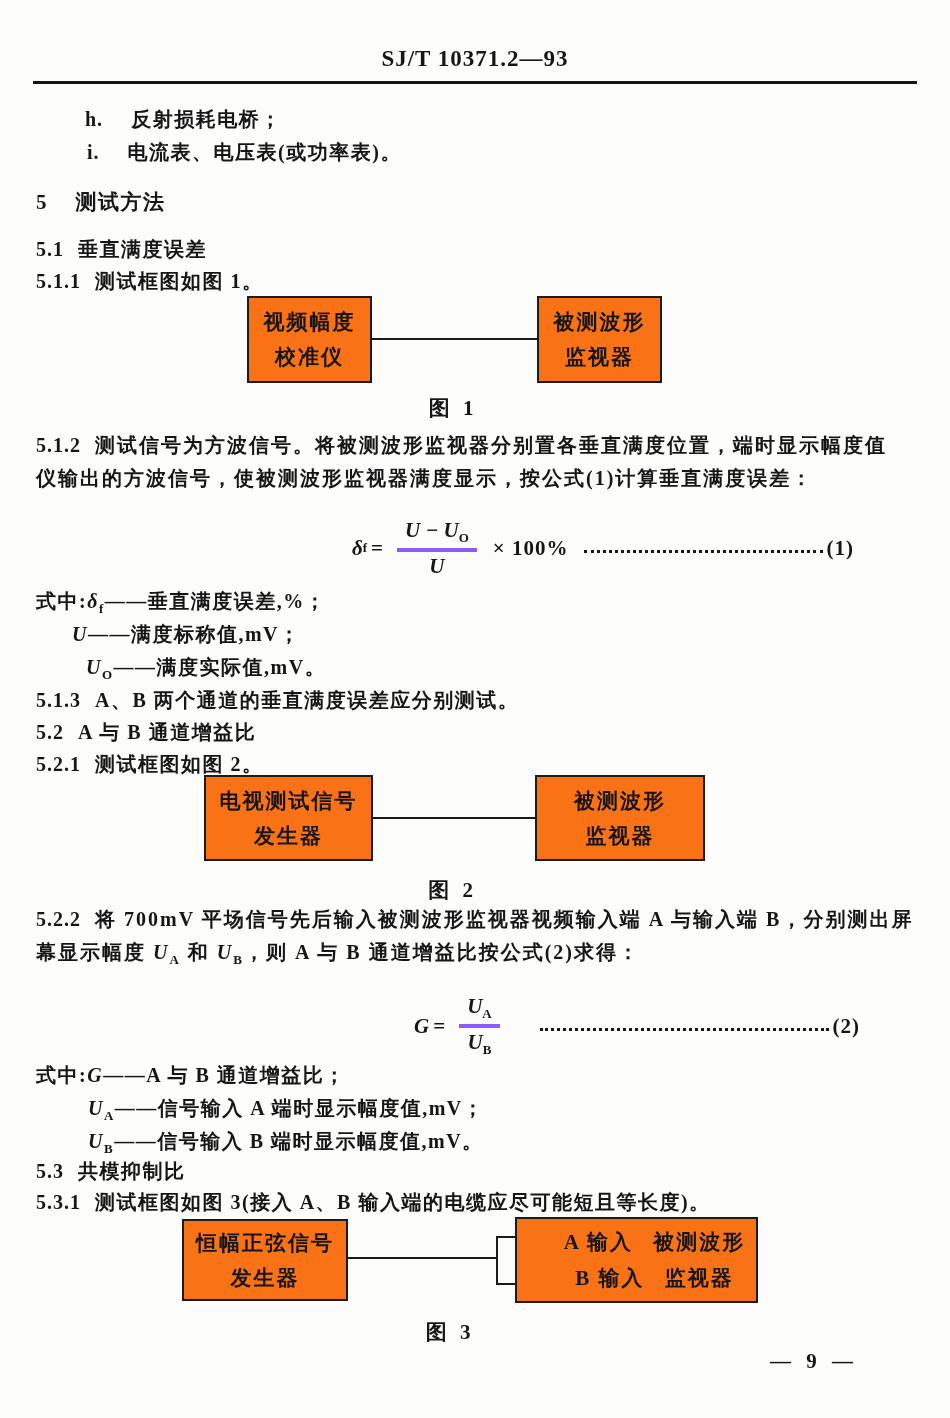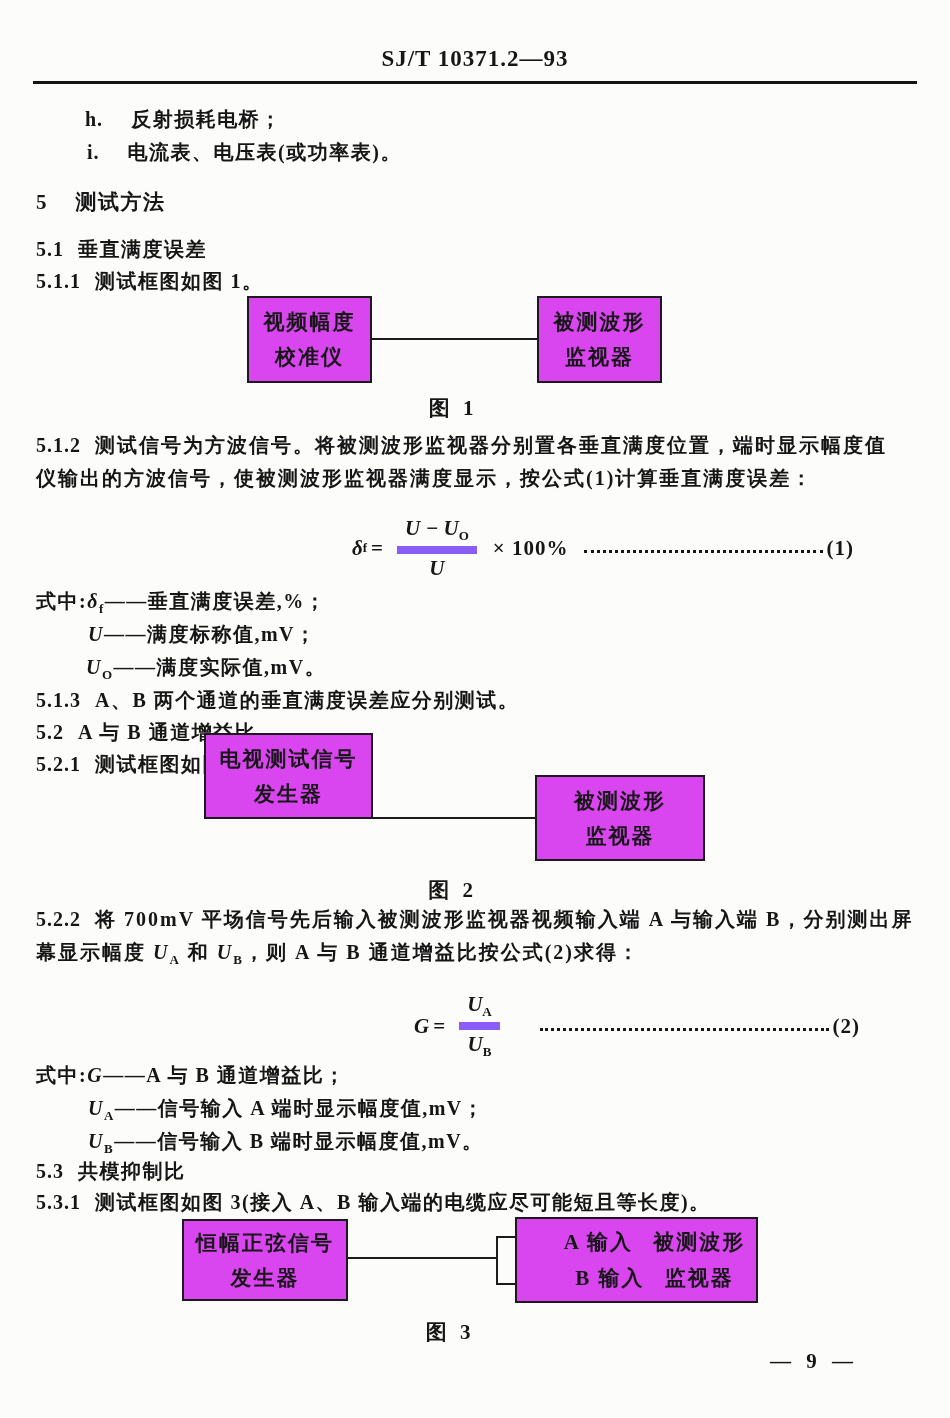--- a/index.html
+++ b/index.html
@@ -10,29 +10,29 @@
   }
   .t { position:absolute; font-size:20px; font-weight:600; white-space:nowrap; letter-spacing:1.5px; }
   .head { font-weight:700; }
   .cnum { font-weight:700; margin-right:14px; letter-spacing:1px; }
   .cnum-wide { font-weight:700; margin-right:28px; letter-spacing:1px; }
   .title { position:absolute; top:46px; left:0; width:100%; text-align:center;
            font-size:23px; font-weight:700; letter-spacing:1px; }
   .rule { position:absolute; top:81px; left:33px; width:884px; height:3px; background:#141414; }
   .fbox { position:absolute; border:2px solid #1b1b1b; display:flex; flex-direction:column;
           align-items:center; justify-content:center; gap:7px; font-size:21px; font-weight:600;
-          letter-spacing:2px; text-align:center; background:#d946ef; }
+          letter-spacing:2px; text-align:center; background:#f97316; }
   .hline { position:absolute; height:2px; background:#1b1b1b; }
   .vline { position:absolute; width:2px; background:#1b1b1b; }
   .caption { position:absolute; text-align:center; font-size:21px; font-weight:600; letter-spacing:4px; }
   .formula { position:absolute; display:flex; align-items:center; font-size:21px; font-weight:600; }
   .var { font-style:italic; font-weight:600; }
   sub { font-size:13px; font-weight:600; }
   .frac { display:inline-flex; flex-direction:column; align-items:center; margin:0 10px; line-height:1.15; }
-  .fnum { padding:0 8px 2px; border-bottom:8px solid #8b5cf6; }
+  .fnum { padding:0 8px 2px; border-bottom:4px solid #8b5cf6; }
   .fden { padding-top:2px; }
   .feq { margin:0 4px; }
   .factor { margin-left:6px; letter-spacing:1px; }
   .leader { flex:1; height:0; border-bottom:3px dotted #161616; margin:6px 4px 0 16px; }
   .eqlabel { letter-spacing:1px; }
   .footer { position:absolute; top:1349px; left:770px; font-size:21px; font-weight:600; word-spacing:10px; }
 </style>
 </head>
 <body>
 
@@ -85,40 +85,40 @@
       <span class="fden var">U</span>
     </span>
     <span class="factor">× 100%</span>
     <span class="leader"></span>
     <span class="eqlabel">(1)</span>
   </div>
 
   <div class="t" style="top:588px; left:36px;">
     <span>式中:</span><span class="var">δ</span><sub>f</sub><span>——</span><span>垂直满度误差,%；</span>
   </div>
-  <div class="t" style="top:621px; left:88px;text-align:right;">
+  <div class="t" style="top:621px; left:72px;text-align:right;">
     <span class="var">U</span><sub></sub><span>——</span><span>满度标称值,mV；</span>
   </div>
   <div class="t" style="top:654px; left:86px;">
     <span class="var">U</span><sub>O</sub><span>——</span><span>满度实际值,mV。</span>
   </div>
 
   <div class="t" style="top:687px; left:36px;">
     <span class="cnum">5.1.3</span><span>A、B 两个通道的垂直满度误差应分别测试。</span>
   </div>
 
   <div class="t head" style="top:719px; left:36px;">
     <span class="cnum">5.2</span><span>A 与 B 通道增益比</span>
   </div>
 
   <div class="t" style="top:751px; left:36px;">
     <span class="cnum">5.2.1</span><span>测试框图如图 2。</span>
   </div>
 
-  <div class="fbox" style="left:204px; top:733px; width:165px; height:82px;text-align:center;">
+  <div class="fbox" style="left:204px; top:775px; width:165px; height:82px;text-align:center;">
     <span>电视测试信号</span>
     <span>发生器</span>
   </div>
   <div class="hline" style="left:371px; top:817px; width:164px;"></div>
   <div class="fbox" style="left:535px; top:775px; width:166px; height:82px;">
     <span>被测波形</span>
     <span>监视器</span>
   </div>
   <div class="caption" style="top:876px; left:204px; width:497px;">图 2</div>
 

